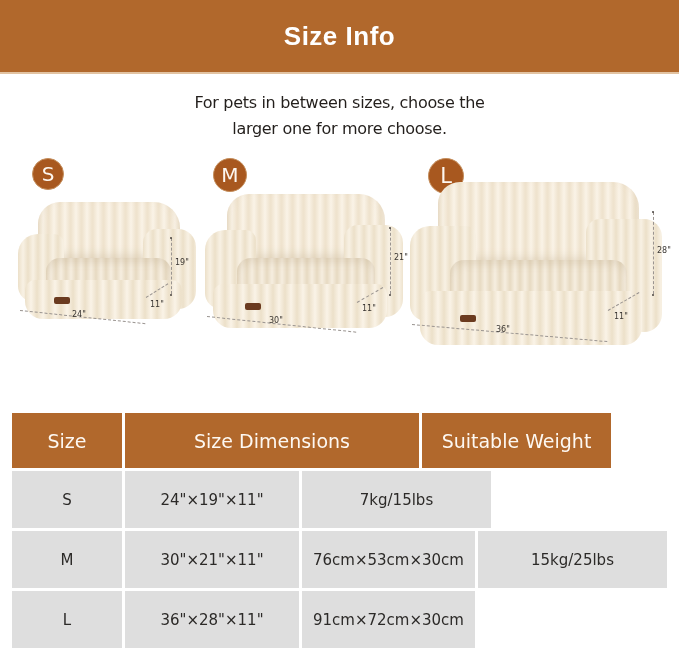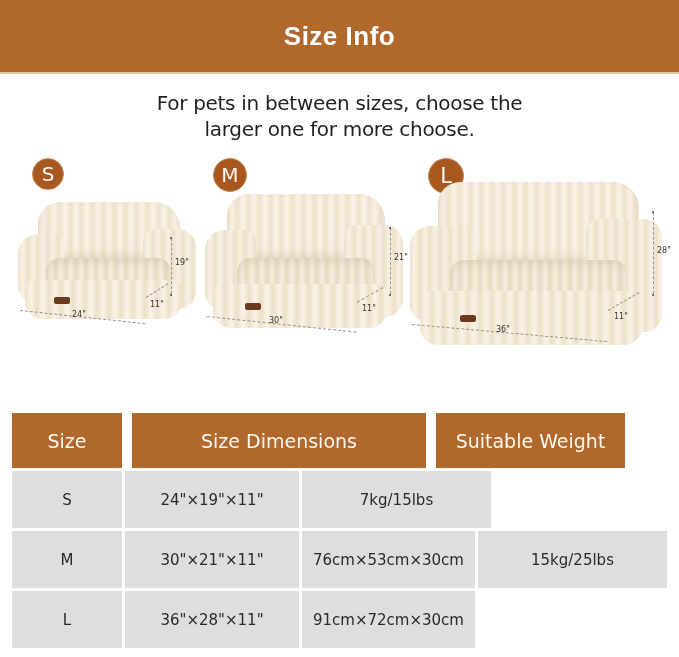--- a/index.html
+++ b/index.html
@@ -41,21 +41,21 @@
 
   
   .subtitle-wrap {
     width: 679px;
     padding-top: 16px;
     text-align: center;
   }
   .subtitle-line {
     color: #231f1c;
     font-family: "DejaVu Sans", sans-serif;
-    font-size: 20px;
+    font-size: 16px;
     line-height: 26px;
     letter-spacing: -0.3px;
   }
 
   
   .products {
     position: relative;
     width: 679px;
     height: 240px;
     margin-top: 8px;
@@ -191,21 +191,20 @@
     top: 413px;
     width: 655px;
   }
   .table-row {
     display: flex;
     width: 100%;
     margin-bottom: 3px;
   }
   .table-row.header-row {
     background: transparent;
-    gap: 7px;
   }
   .cell {
     box-sizing: border-box;
     display: flex;
     align-items: center;
     justify-content: center;
     text-align: center;
     font-family: "DejaVu Sans", sans-serif;
   }
   .header-row .cell {

